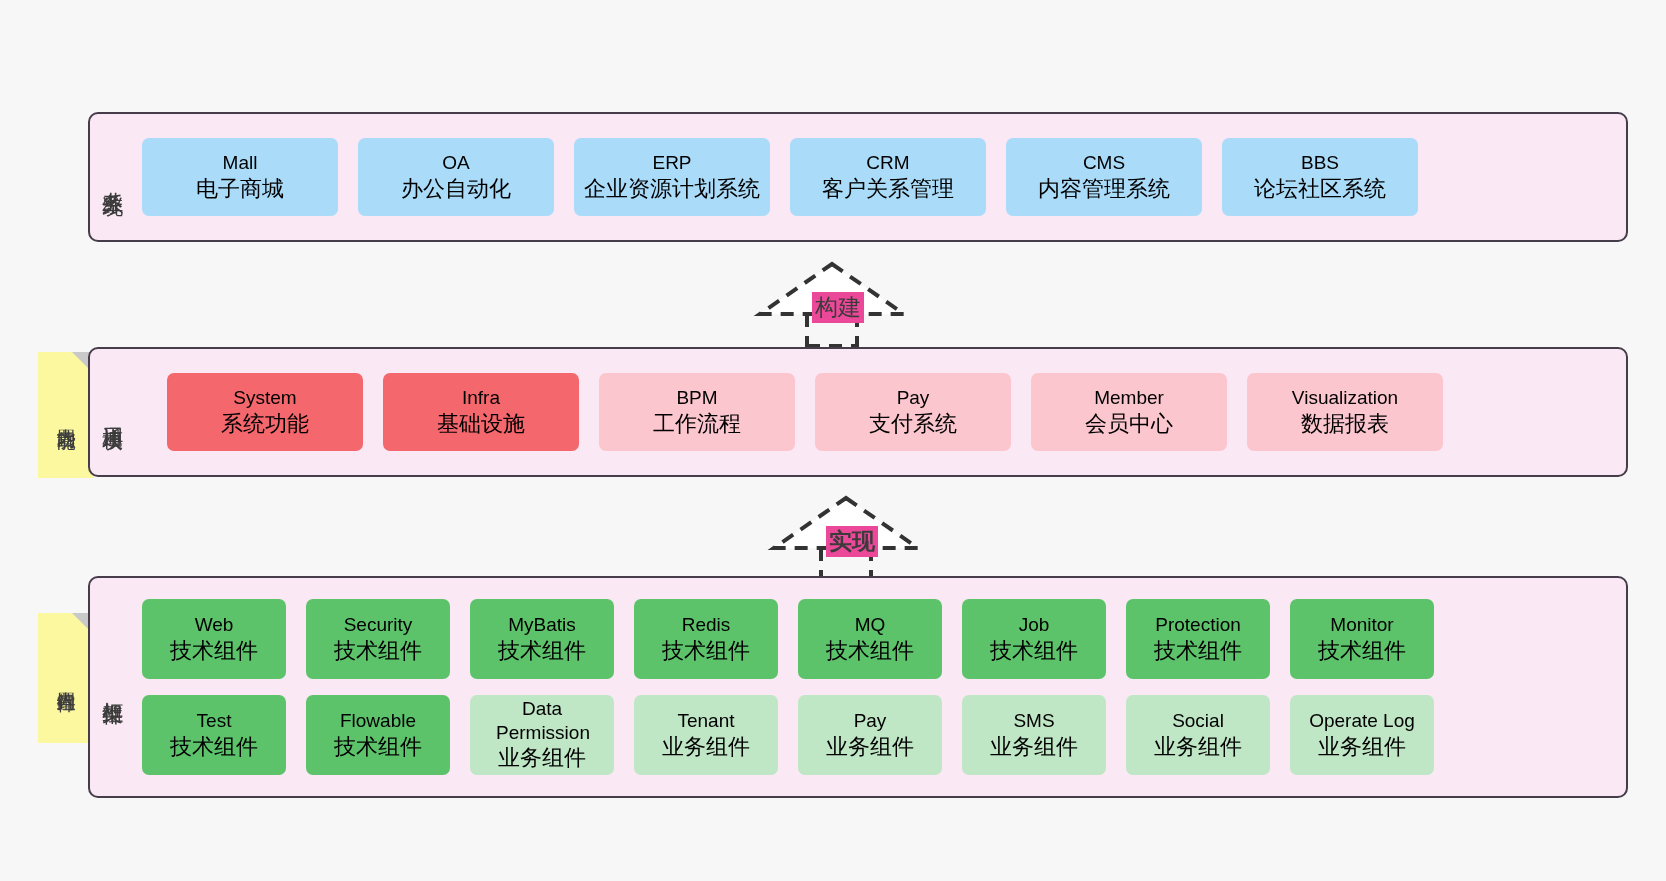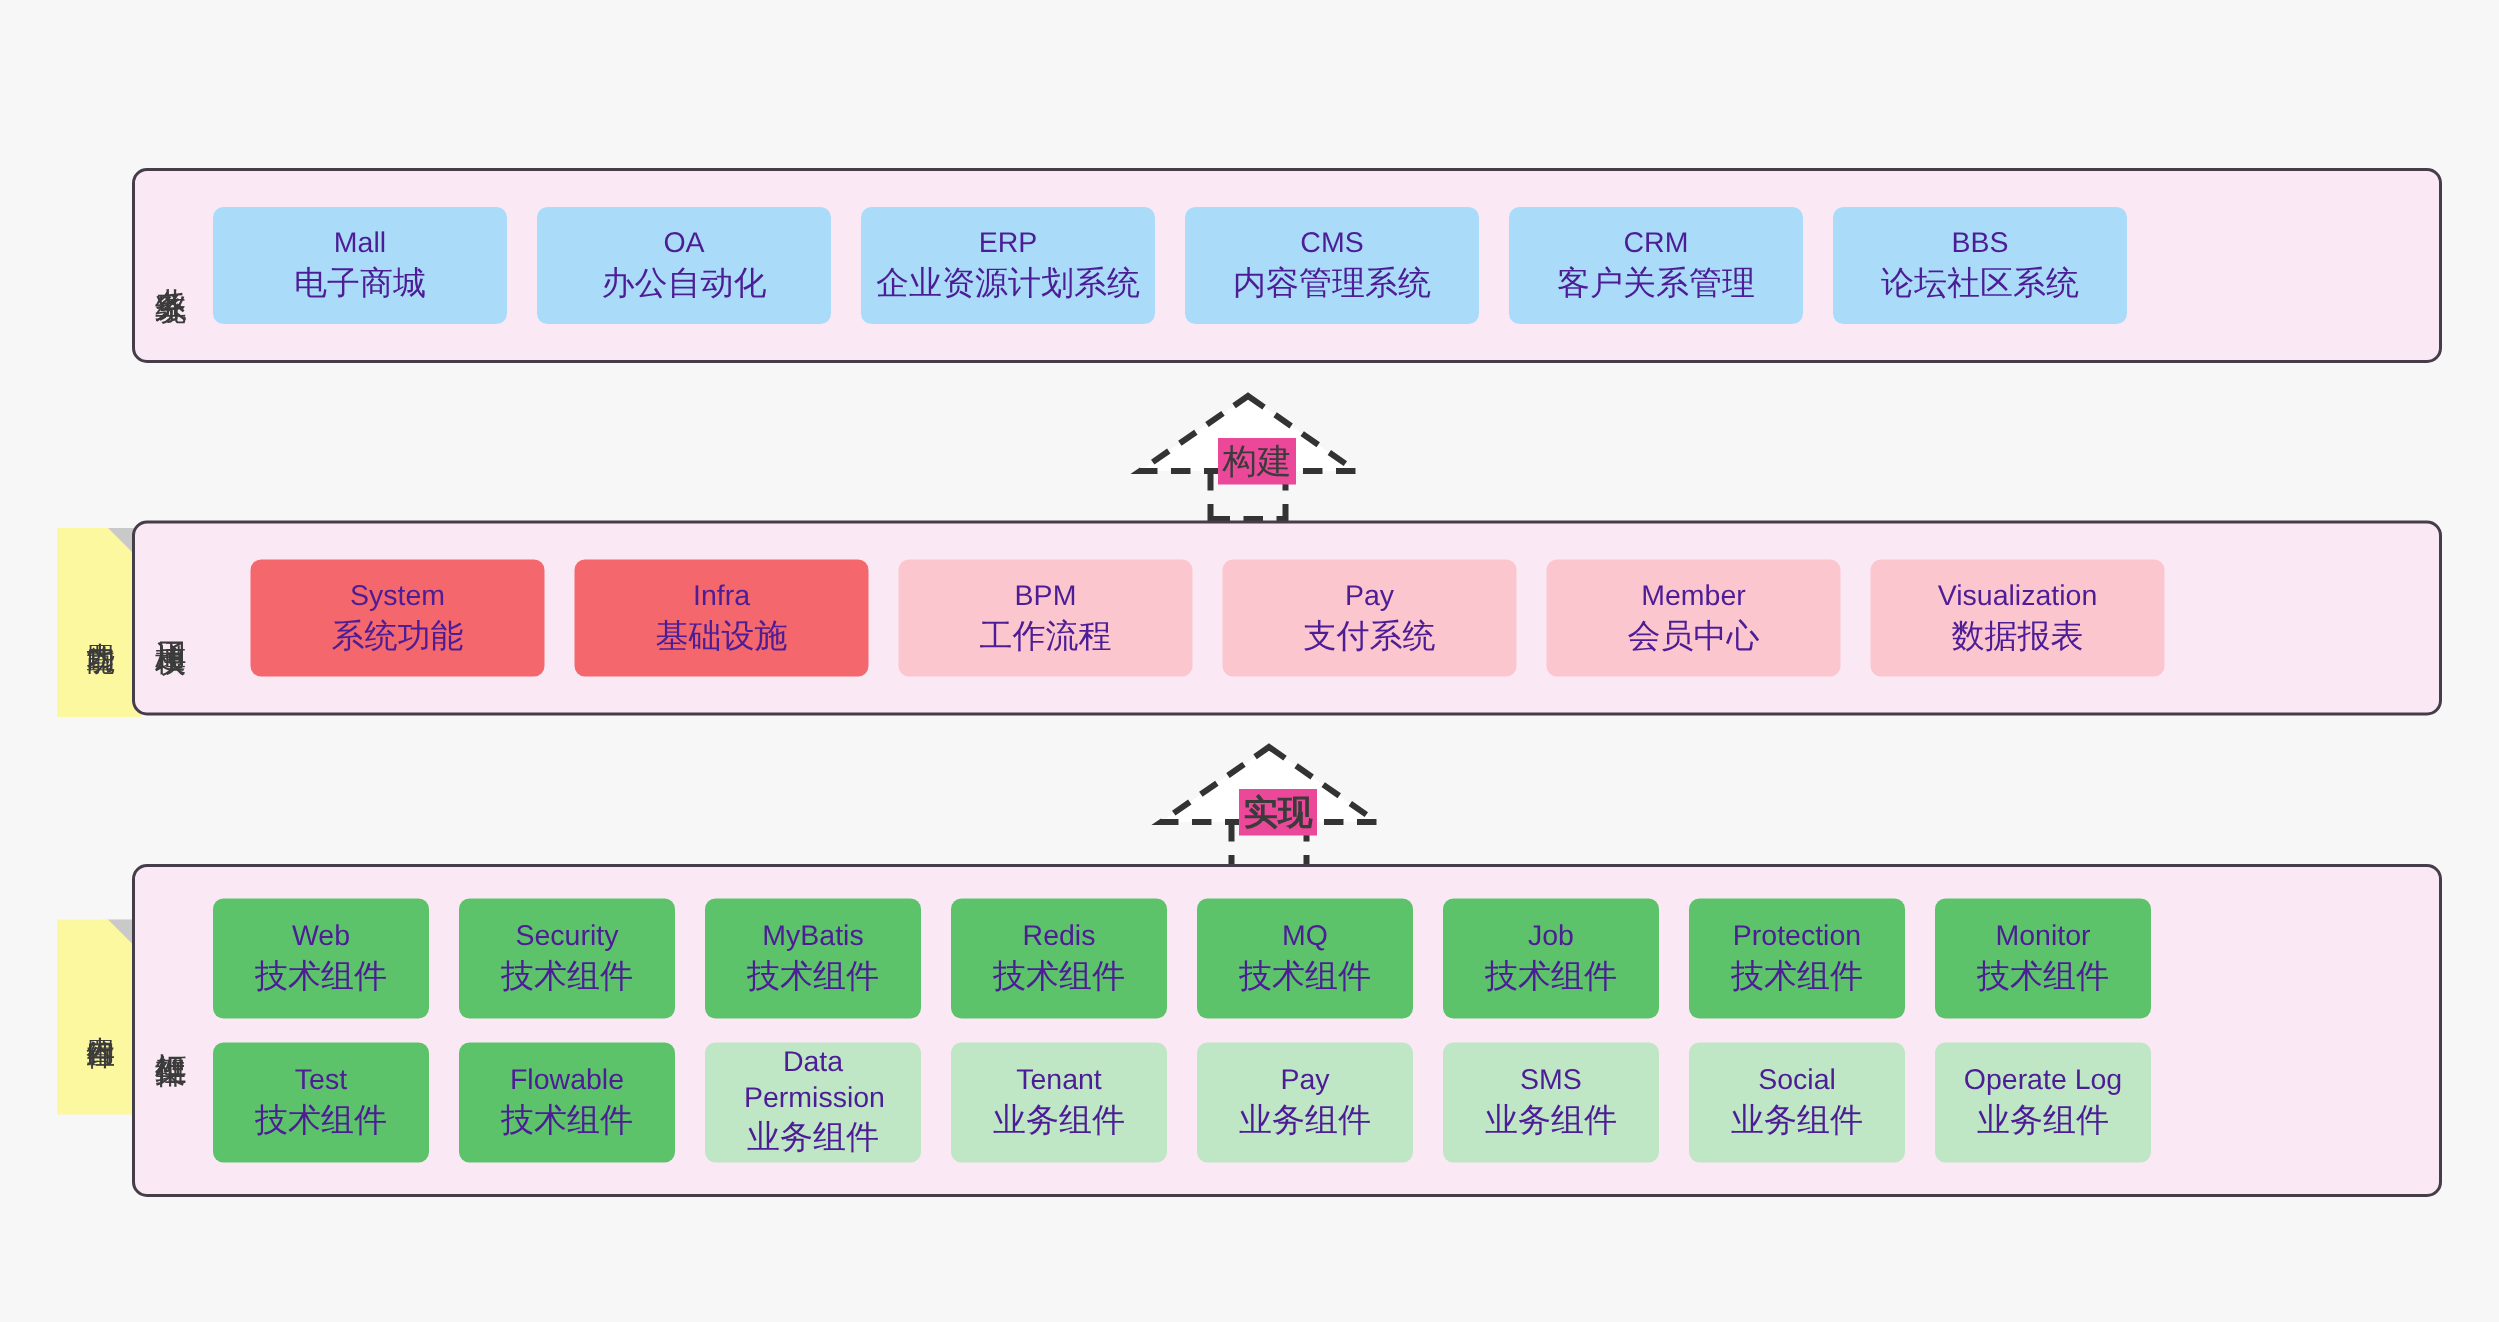--- a/index.html
+++ b/index.html
@@ -55,21 +55,21 @@
 
   
   .box{
     box-sizing:border-box;
     border-radius:7px;
     display:flex;
     flex-direction:column;
     align-items:center;
     justify-content:center;
     text-align:center;
-    color:#4c1d95;
+    color:#000000;
     padding:4px 6px;
     overflow:hidden;
   }
   .box .en{font-size:19px;line-height:1.24;}
   .box .cn{font-size:22px;line-height:1.28;}
 
   .blue{background:#aadcfa;}
   .red-strong{background:#f4676c;}
   .red-soft{background:#fcc6cf;}
   .green-strong{background:#5cc36b;}
@@ -138,27 +138,27 @@
           <span class="en">OA</span>
           <span class="cn">办公自动化</span>
         </div>
 
         <div class="box blue">
           <span class="en">ERP</span>
           <span class="cn">企业资源计划系统</span>
         </div>
 
         <div class="box blue">
+          <span class="en">CRM</span>
+          <span class="cn">客户关系管理</span>
+        </div>
+
+        <div class="box blue">
           <span class="en">CMS</span>
           <span class="cn">内容管理系统</span>
-        </div>
-
-        <div class="box blue">
-          <span class="en">CRM</span>
-          <span class="cn">客户关系管理</span>
         </div>
 
         <div class="box blue">
           <span class="en">BBS</span>
           <span class="cn">论坛社区系统</span>
         </div>
 
       </div>
     </div>
   </div>

